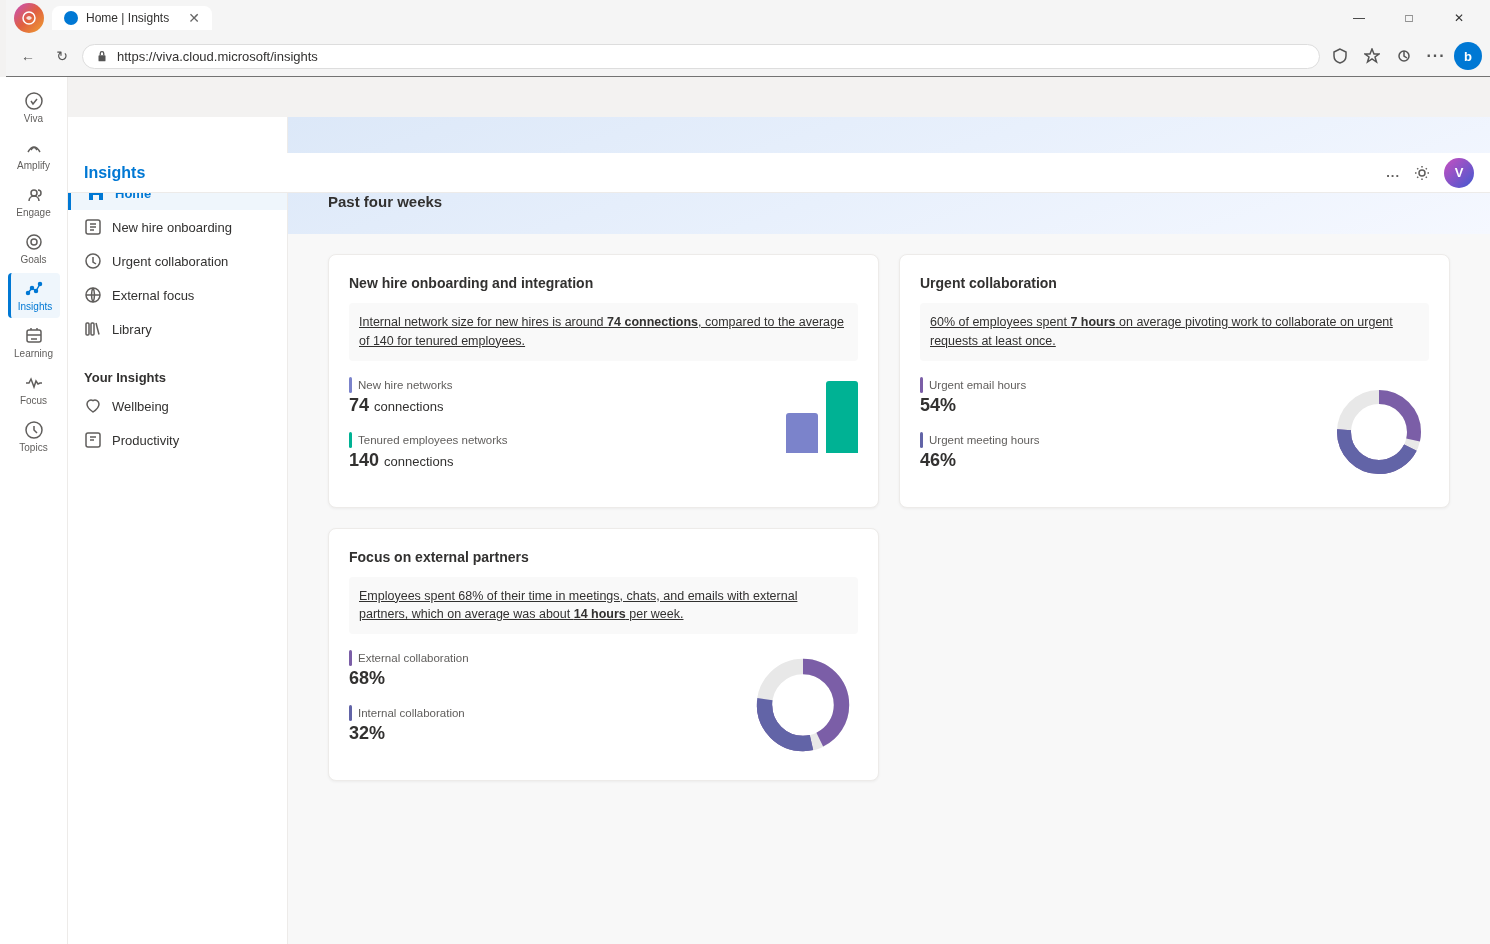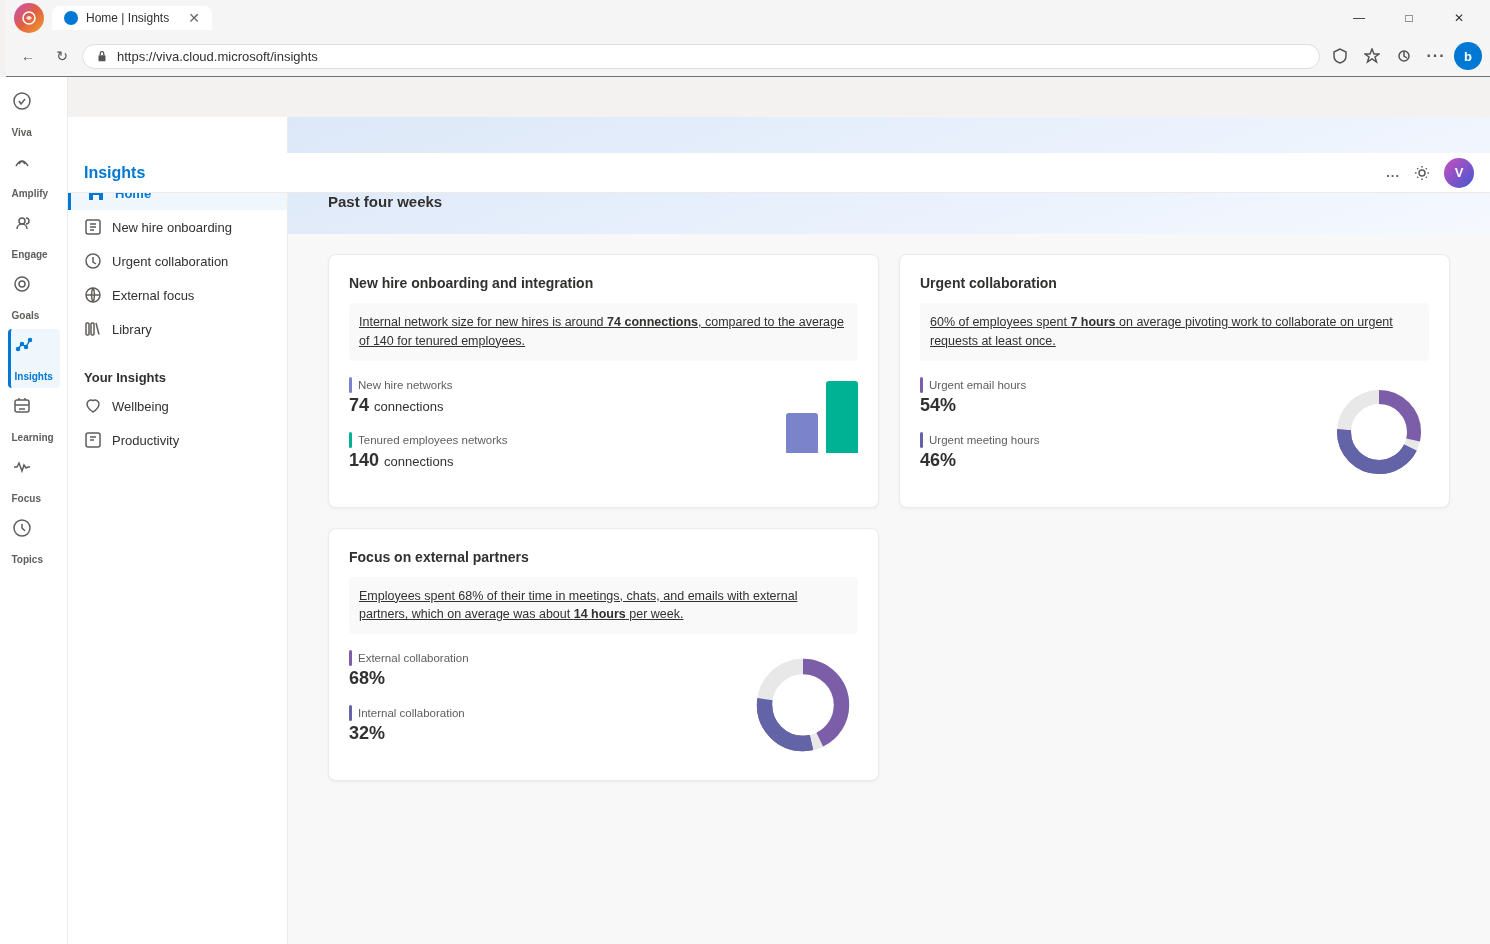--- a/index.html
+++ b/index.html
@@ -20,21 +20,21 @@
     .address-text { flex: 1; color: #323130; font-size: 13px; }
     .toolbar-icons { display: flex; align-items: center; gap: 4px; }
     .toolbar-icon-btn { width: 28px; height: 28px; border-radius: 50%; display: flex; align-items: center; justify-content: center; cursor: pointer; font-size: 14px; color: #555; }
     .bing-btn { width: 28px; height: 28px; border-radius: 50%; background: #0078d4; display: flex; align-items: center; justify-content: center; color: white; font-size: 13px; font-weight: bold; }
 
     
     .app-layout { display: flex; height: calc(944px - 76px); }
 
     
     .icon-sidebar { width: 68px; background: white; border-right: 1px solid #edebe9; display: flex; flex-direction: column; align-items: center; padding: 8px 0; gap: 2px; }
-    .icon-item { width: 52px; display: flex; flex-direction: column; align-items: flex-start; padding: 6px 4px; cursor: pointer; border-radius: 4px; gap: 16px; font-weight: bold; }
+    .icon-item { width: 52px; display: flex; flex-direction: column; align-items: center; padding: 6px 4px; cursor: pointer; border-radius: 4px; gap: 2px; }
     .icon-item.active { border-left: 3px solid #0078d4; background: #f0f4ff; }
     .icon-item svg { width: 20px; height: 20px; }
     .icon-label { font-size: 10px; color: #605e5c; text-align: center; }
     .icon-item.active .icon-label { color: #0078d4; }
 
     
     .app-header { position: absolute; top: 76px; left: 68px; right: 0; height: 40px; background: white; border-bottom: 1px solid #edebe9; display: flex; align-items: center; padding: 0 16px; z-index: 10; }
     .app-header-title { color: #0078d4; font-size: 16px; font-weight: 600; }
     .header-right { margin-left: auto; display: flex; align-items: center; gap: 8px; }
     .header-settings { width: 28px; height: 28px; display: flex; align-items: center; justify-content: center; cursor: pointer; }

